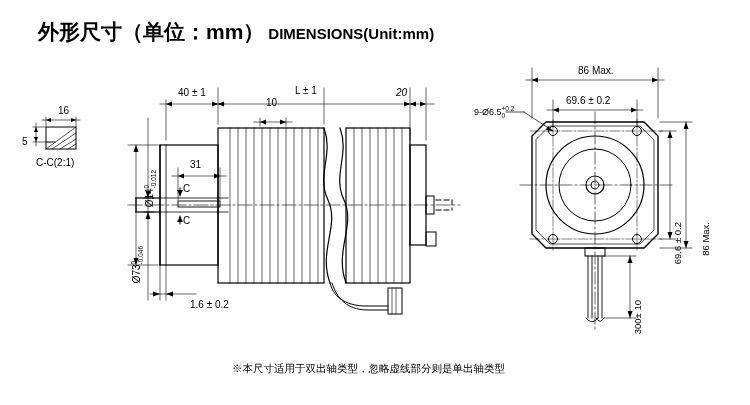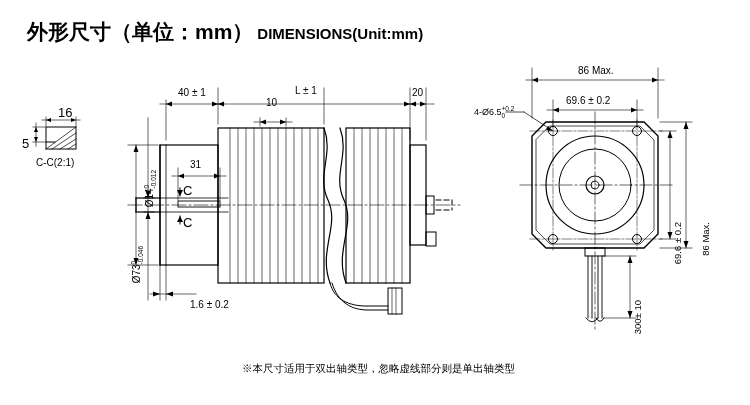--- a/index.html
+++ b/index.html
@@ -1,22 +1,22 @@
 <!DOCTYPE html>
 <html><head>
 <meta charset="utf-8">
 <style>
   html,body{margin:0;padding:0;background:#ffffff;}
   body{width:750px;height:405px;position:relative;font-family:"Liberation Sans",sans-serif;color:#000;overflow:hidden;}
-  .title{position:absolute;left:27px;top:18px;white-space:nowrap;}
+  .title{position:absolute;left:38px;top:18px;white-space:nowrap;}
   .title .cn{font-size:21px;font-weight:bold;letter-spacing:0px;}
   .title .en{font-size:15px;font-weight:bold;margin-left:4px;}
-  .footnote{position:absolute;left:232px;top:362px;font-size:10.5px;white-space:nowrap;margin-left:10px;}
+  .footnote{position:absolute;left:232px;top:362px;font-size:10.5px;white-space:nowrap;}
   .lbl{position:absolute;font-size:10px;white-space:nowrap;line-height:1.05;}
-  .lbl.sm{font-size:13px;}
+  .lbl.sm{font-size:10px;}
   .vert{transform-origin:left top;}
   svg{position:absolute;left:0;top:0;}
   .stack{display:inline-block;font-size:6.5px;line-height:1.0;vertical-align:middle;text-align:left;}
 </style>
 </head>
 <body>
 
 <div class="title">
   <span class="cn">外形尺寸（单位：mm）</span><span class="en">DIMENSIONS(Unit:mm)</span>
 </div>
@@ -231,21 +231,21 @@
     </g>
   </g>
 </svg>
 
 <div class="lbl sm" style="left:58px;top:106px;">16</div>
 <div class="lbl sm" style="left:22px;top:137px;">5</div>
 <div class="lbl" style="left:36px;top:158px;">C-C(2:1)</div>
 
 <div class="lbl" style="left:178px;top:88px;">40 ± 1</div>
 <div class="lbl" style="left:295px;top:86px;">L ± 1</div>
-<div class="lbl" style="left:412px;top:88px;">20</div>
+<div class="lbl" style="left:396px;top:88px;font-style:italic;">20</div>
 <div class="lbl" style="left:266px;top:98px;">10</div>
 <div class="lbl" style="left:190px;top:160px;">31</div>
 
 <div style="position:absolute;left:144px;top:170px;">
   <div class="vert" style="transform:rotate(-90deg) translate(-100%,0);transform-origin:left top;white-space:nowrap;font-size:10px;">
     <span>Ø14</span><span class="stack"><span>0</span><br><span>-0.012</span></span>
   </div>
 </div>
 
 <div style="position:absolute;left:131px;top:246px;">
@@ -255,21 +255,21 @@
 </div>
 
 <div class="lbl" style="left:166px;top:300px;margin-left:24px;">1.6 ± 0.2</div>
 <div class="lbl sm" style="left:183px;top:184px;">C</div>
 <div class="lbl sm" style="left:183px;top:216px;">C</div>
 
 <div class="lbl" style="left:578px;top:66px;">86 Max.</div>
 <div class="lbl" style="left:566px;top:96px;">69.6 ± 0.2</div>
 
 <div style="position:absolute;left:474px;top:106px;font-size:9px;white-space:nowrap;">
-  <span>4-Ø6.5</span><span class="stack"><span>+0.2</span><br><span>0</span></span>
+  <span>9-Ø6.5</span><span class="stack"><span>+0.2</span><br><span>0</span></span>
 </div>
 
 <div style="position:absolute;left:672px;top:222px;">
   <div class="vert" style="transform:rotate(-90deg) translate(-100%,0);transform-origin:left top;white-space:nowrap;font-size:9.5px;">
     <span>69.6 ± 0.2</span>
   </div>
 </div>
 
 <div style="position:absolute;left:700px;top:222px;">
   <div class="vert" style="transform:rotate(-90deg) translate(-100%,0);transform-origin:left top;white-space:nowrap;font-size:9.5px;">

